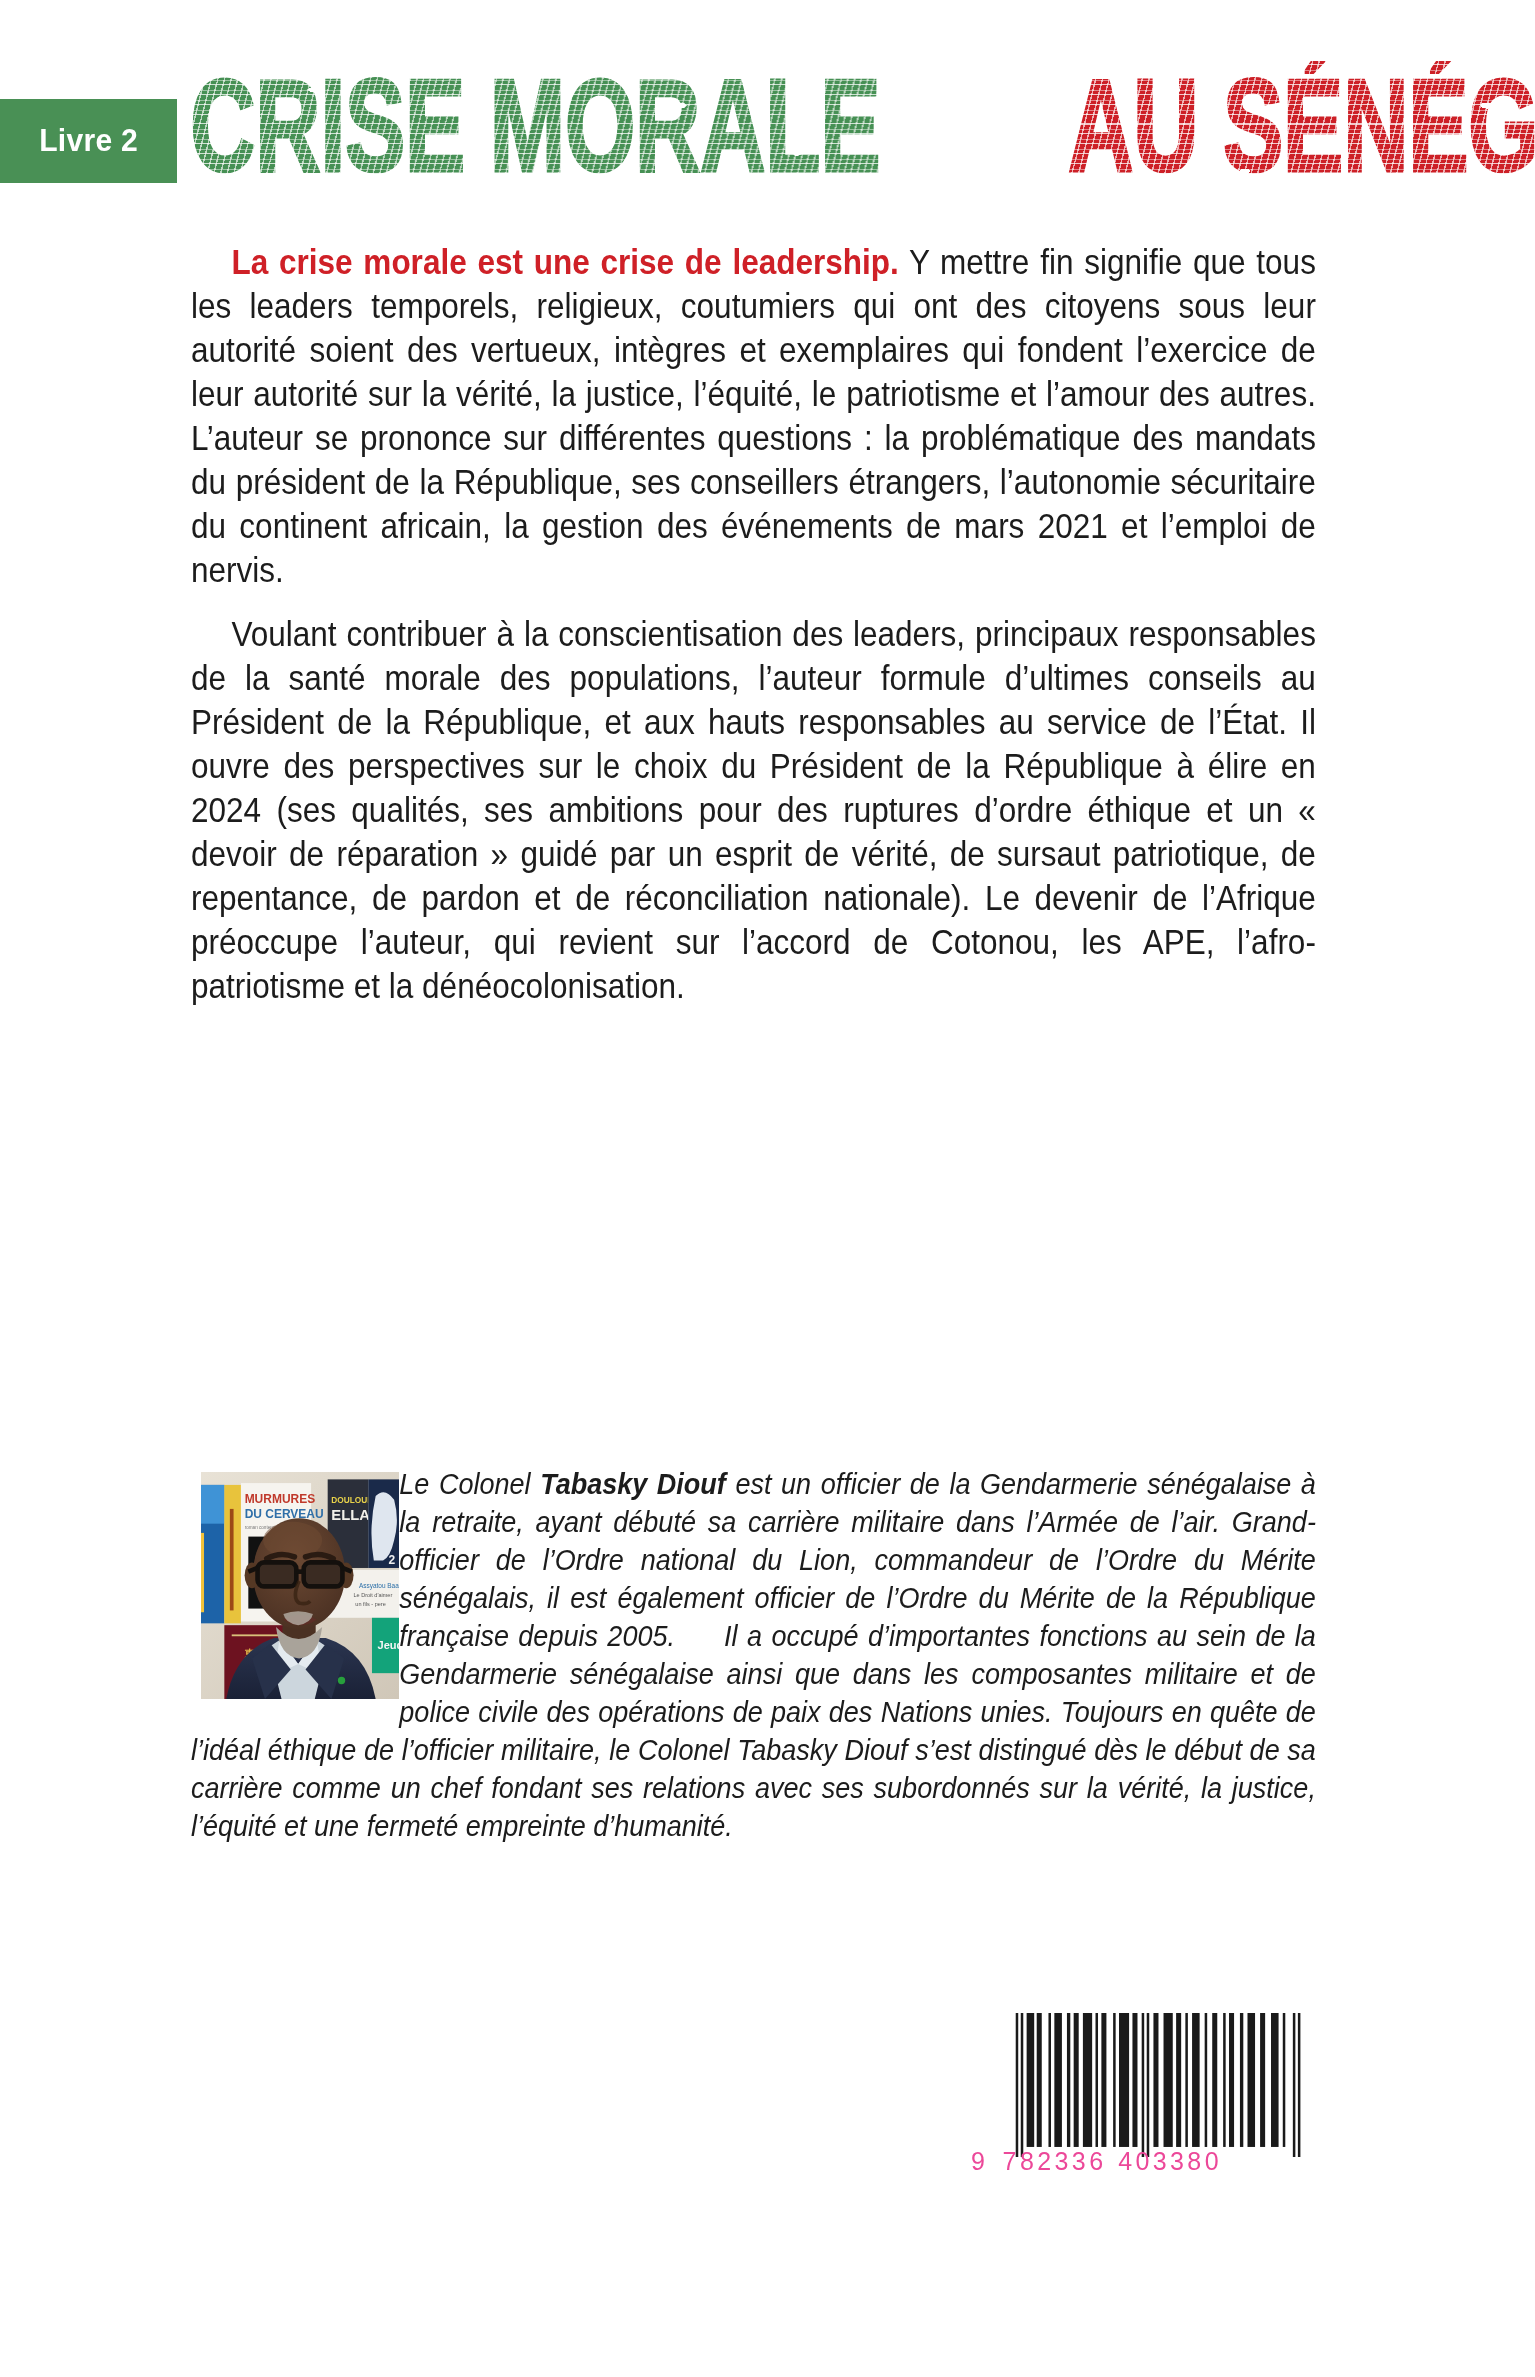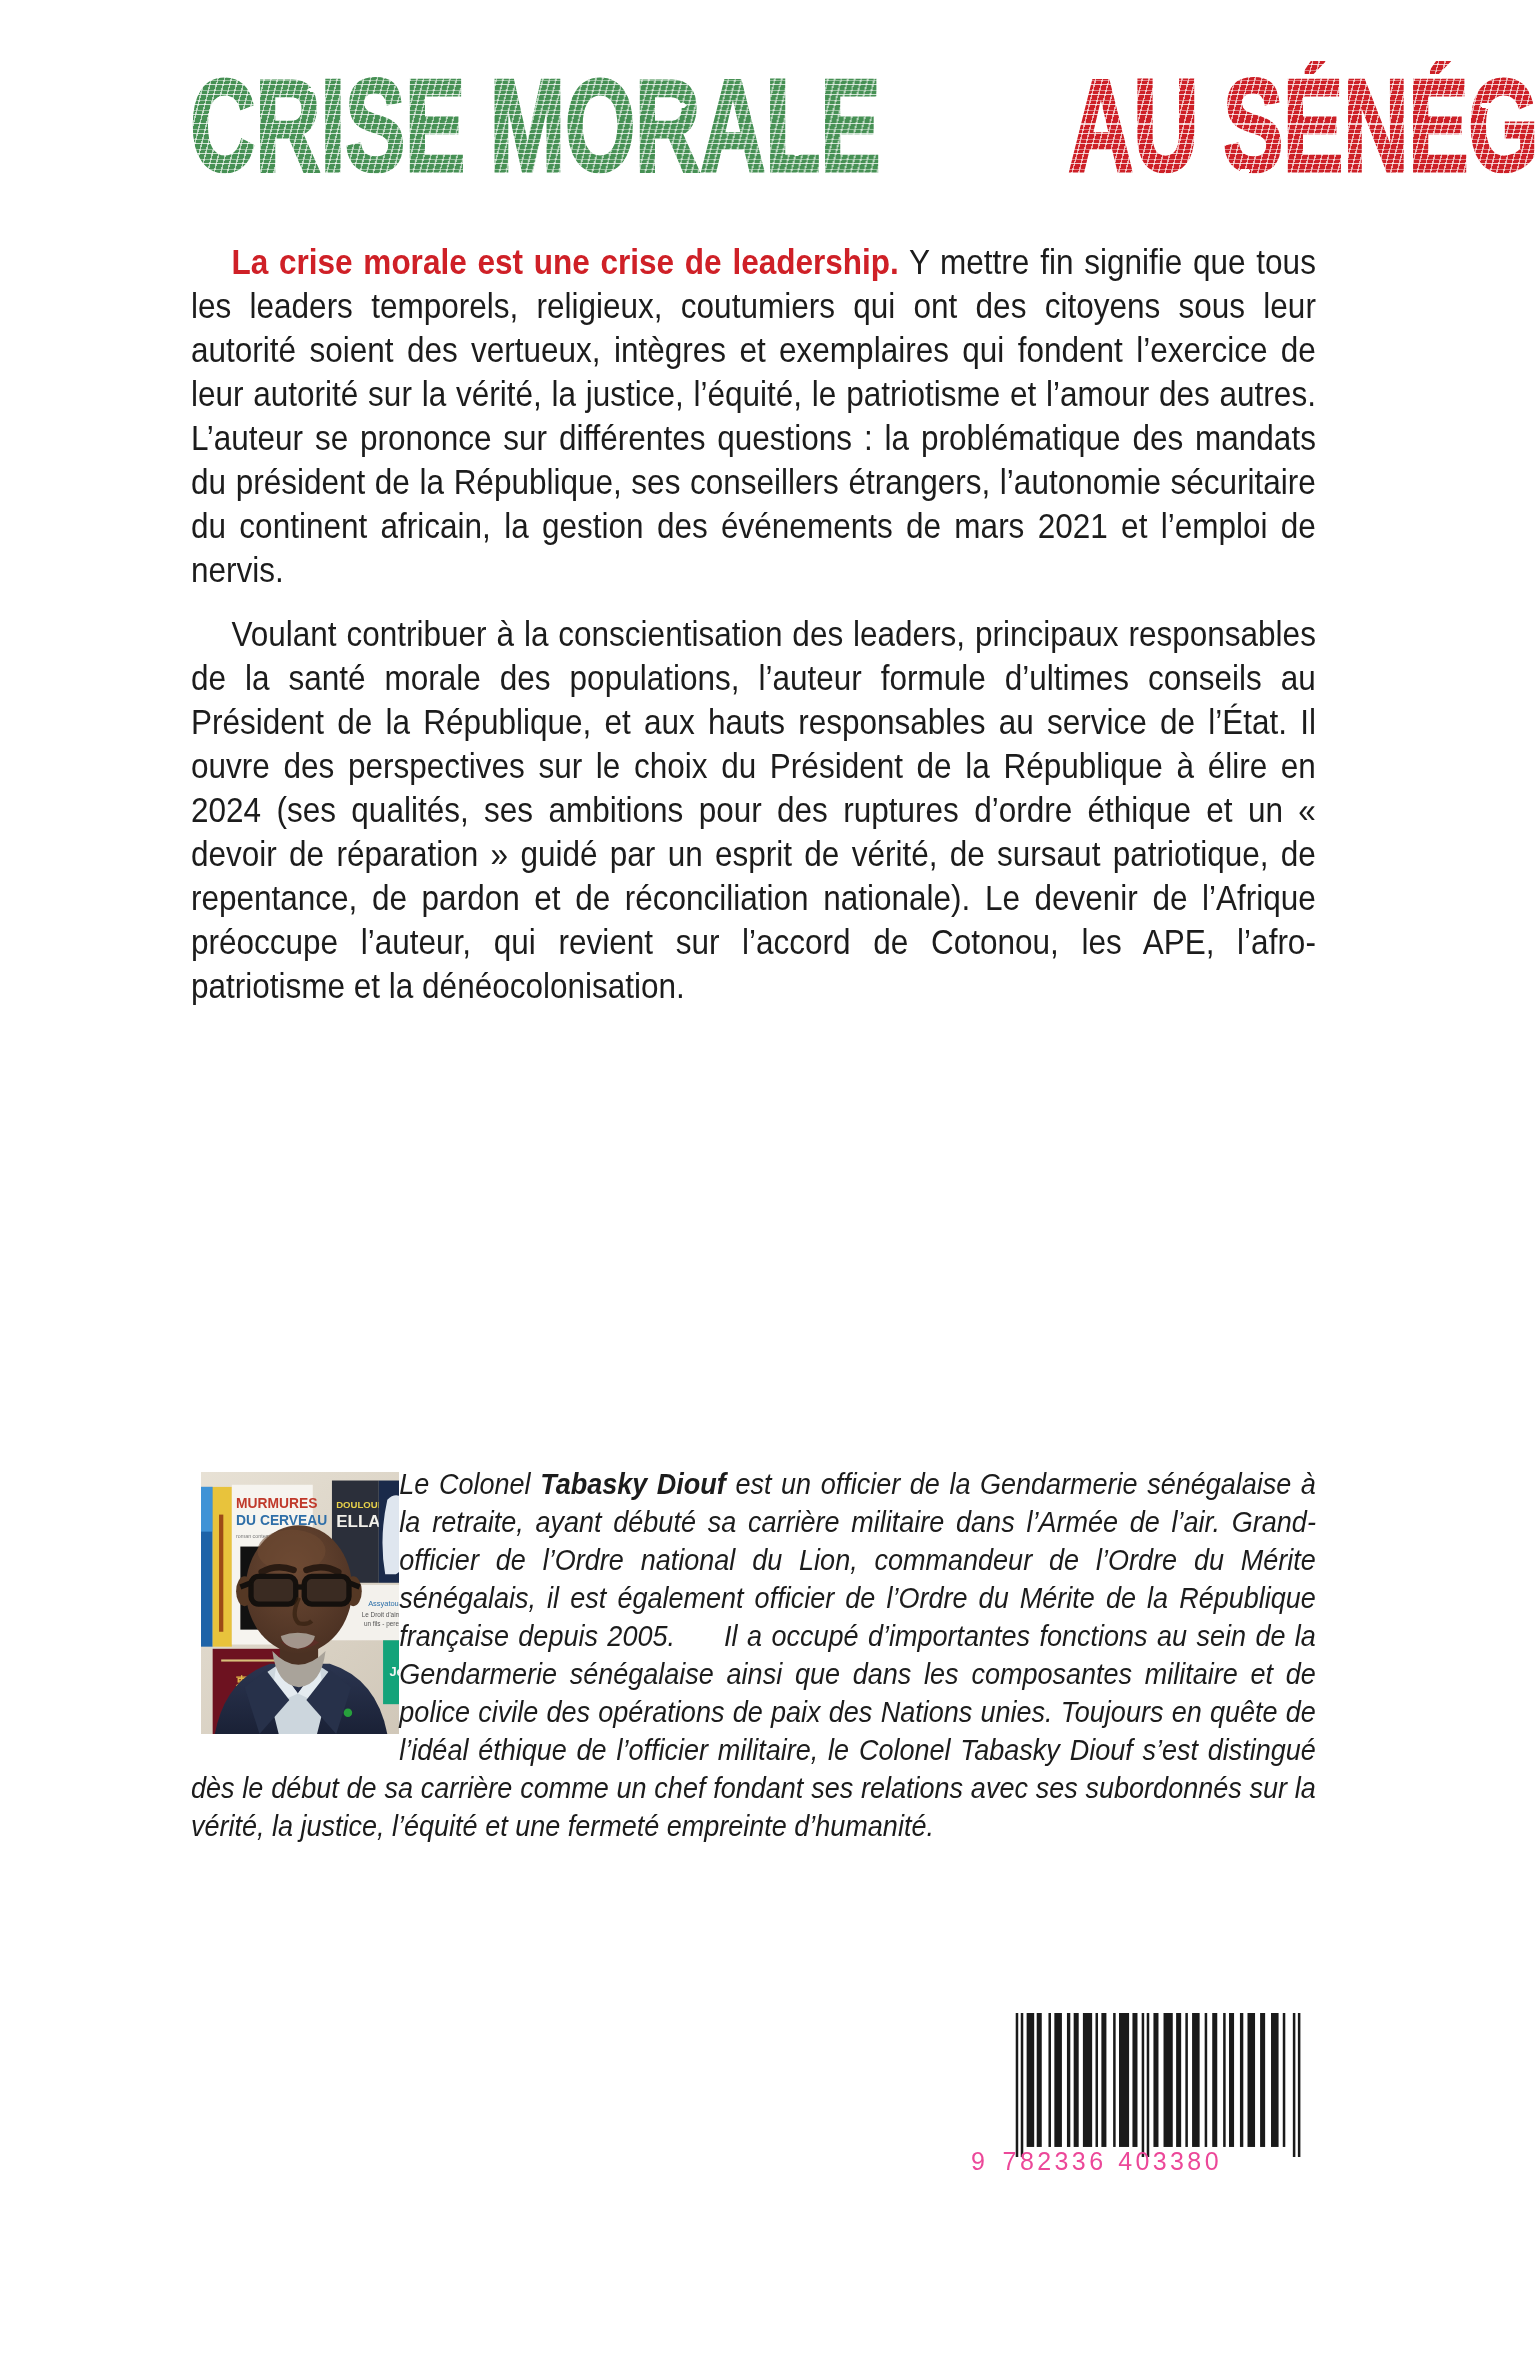--- a/index.html
+++ b/index.html
@@ -125,21 +125,21 @@
   
   .bio {
     position: absolute;
     left: 191px;
     top: 1440px;
     width: 1124px;
   }
   .bio-photo {
     float: left;
     width: 198px;
-    height: 262px;
+    height: 227px;
     margin: 32px 23.5px 5px 10px;
     position: relative;
     overflow: hidden;
     background: #d9d2c8;
   }
   .bio-photo svg { display: block; width: 100%; height: 100%; }
 
   .bio-text {
     font-family: "Liberation Sans", sans-serif;
     font-style: italic;
@@ -223,20 +223,23 @@
   .bc-lead { margin-right: 14.3px; }
   .bc-mid  { margin-right: 11.7px; }
 </style>
 </head>
 <body>
 
 <div class="page">
 
   <div class="header">
 
+    <div class="livre-badge">
+      <span class="livre-badge-label">Livre 2</span>
+    </div>
 
     <div class="title-wrap">
       <span class="title-word title-green">CRISE MORALE</span>
       <span class="title-gap"></span>
       <span class="title-word title-red">AU SÉNÉGAL</span>
     </div>
 
   </div>
 
   <div class="blurb">

